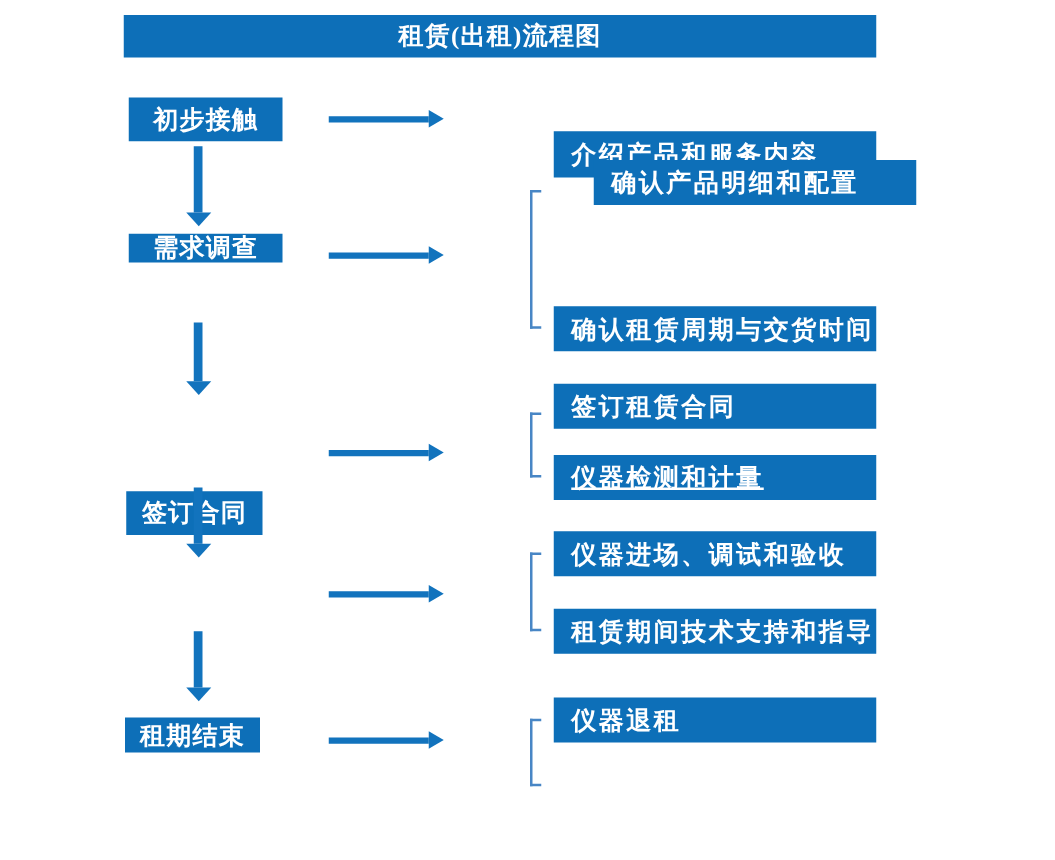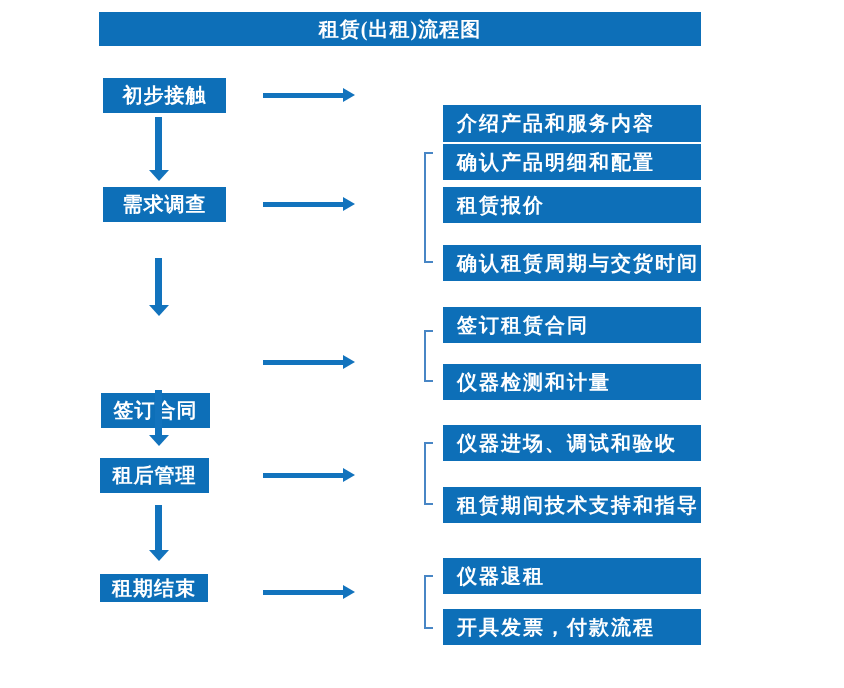--- a/index.html
+++ b/index.html
@@ -80,35 +80,32 @@
   }
 </style>
 </head>
 <body>
 
 <div class="canvas">
 
   <div class="title-bar">租赁(出租)流程图</div>
 
   <div class="step" style="left:103px; top:78px; width:123px; height:35px;">初步接触</div>
-  <div class="step" style="left:103px; top:187px; width:123px; height:35px;text-align:right;">需求调查</div>
+  <div class="step" style="left:103px; top:187px; width:123px; height:23px;text-align:right;">需求调查</div>
   <div class="step" style="left:101px; top:345px; width:109px; height:35px;margin-top:48px;">签订合同</div>
-  <div class="step" style="left:100px; top:458px; width:109px; height:35px;">租后管理</div>
   <div class="step" style="left:100px; top:574px; width:108px; height:28px;">租期结束</div>
 
   <div class="detail" style="top:60px; height:37px;margin-top:45px;">介绍产品和服务内容</div>
-  <div class="detail" style="top:144px;">确认产品明细和配置</div>
-  <div class="detail" style="top:187px;">租赁报价</div>
+  <div class="detail" style="top:128px;margin-left:32px;">确认产品明细和配置</div>
   <div class="detail" style="top:245px;">确认租赁周期与交货时间</div>
   <div class="detail" style="top:307px;">签订租赁合同</div>
-  <div class="detail" style="top:364px;">仪器检测和计量</div>
+  <div class="detail" style="top:364px;text-decoration:underline;">仪器检测和计量</div>
   <div class="detail" style="top:425px;">仪器进场、调试和验收</div>
   <div class="detail" style="top:487px;">租赁期间技术支持和指导</div>
   <div class="detail" style="top:558px;">仪器退租</div>
-  <div class="detail" style="top:609px;">开具发票，付款流程</div>
 
   <div class="h-arrow" style="top:88px;">
     <div class="stem"></div>
       <div class="head"></div>
   </div>
   <div class="h-arrow" style="top:197px;">
     <div class="stem"></div>
       <div class="head"></div>
   </div>
   <div class="h-arrow" style="top:355px;">

